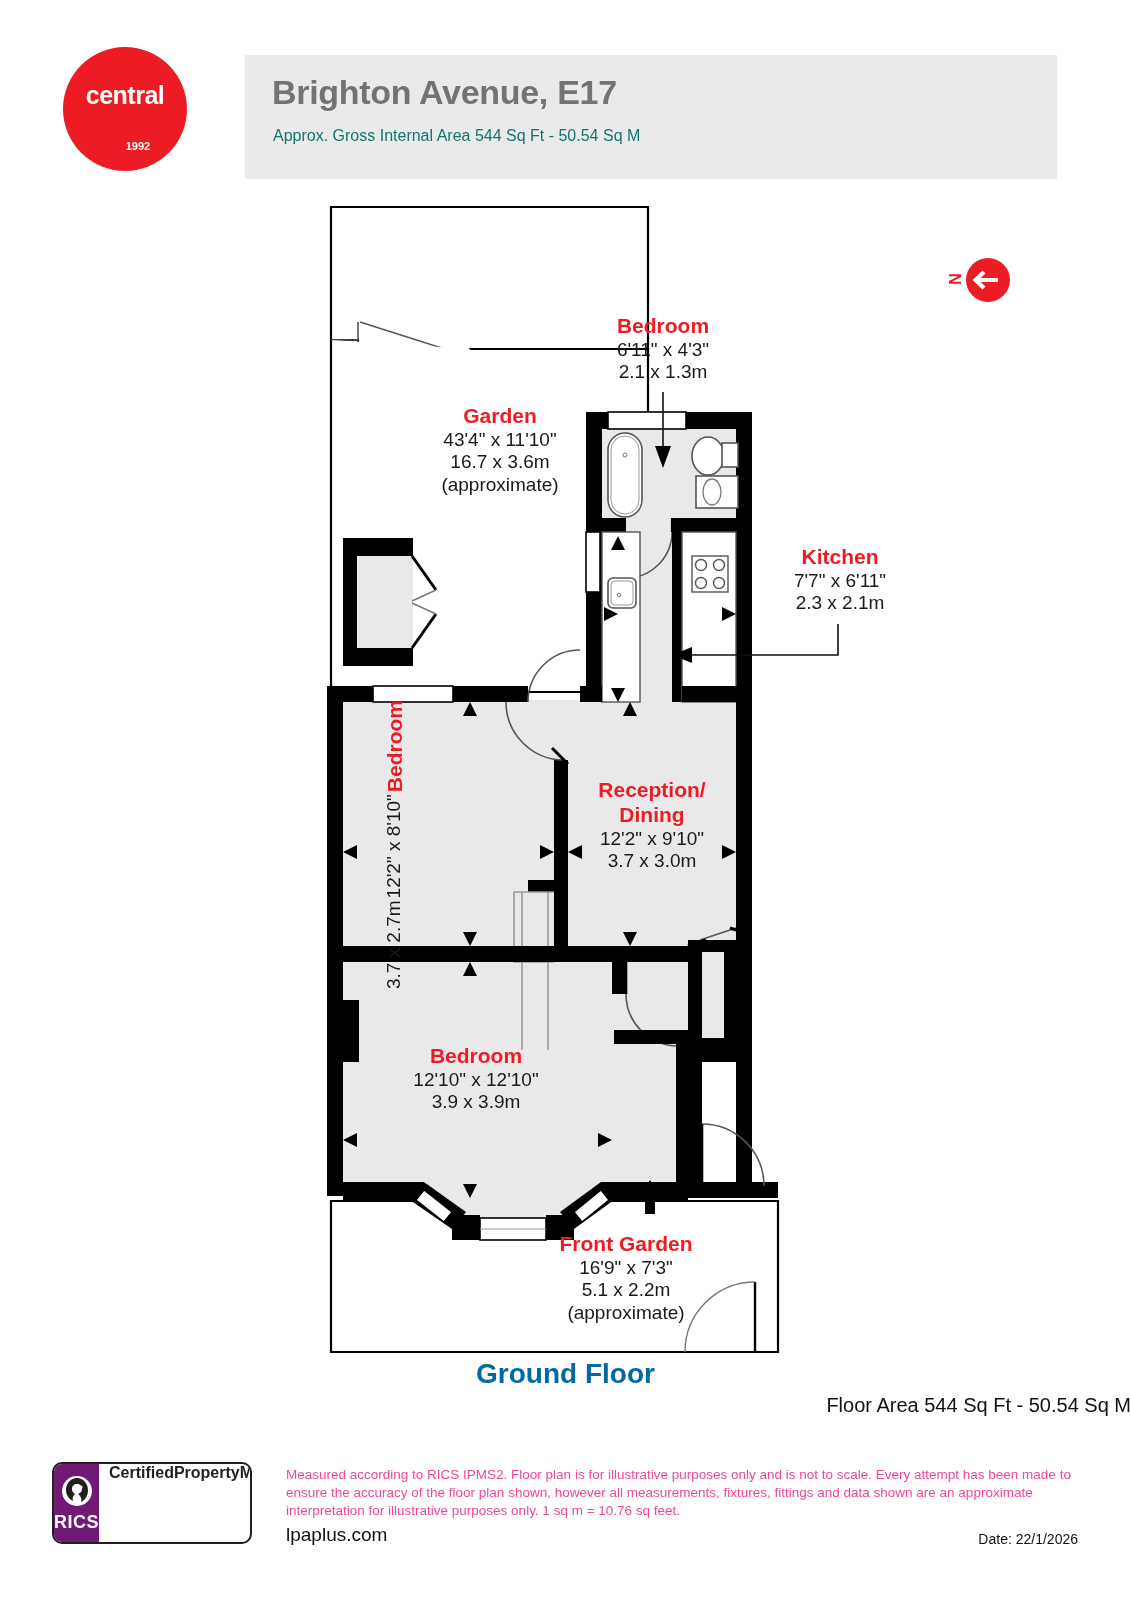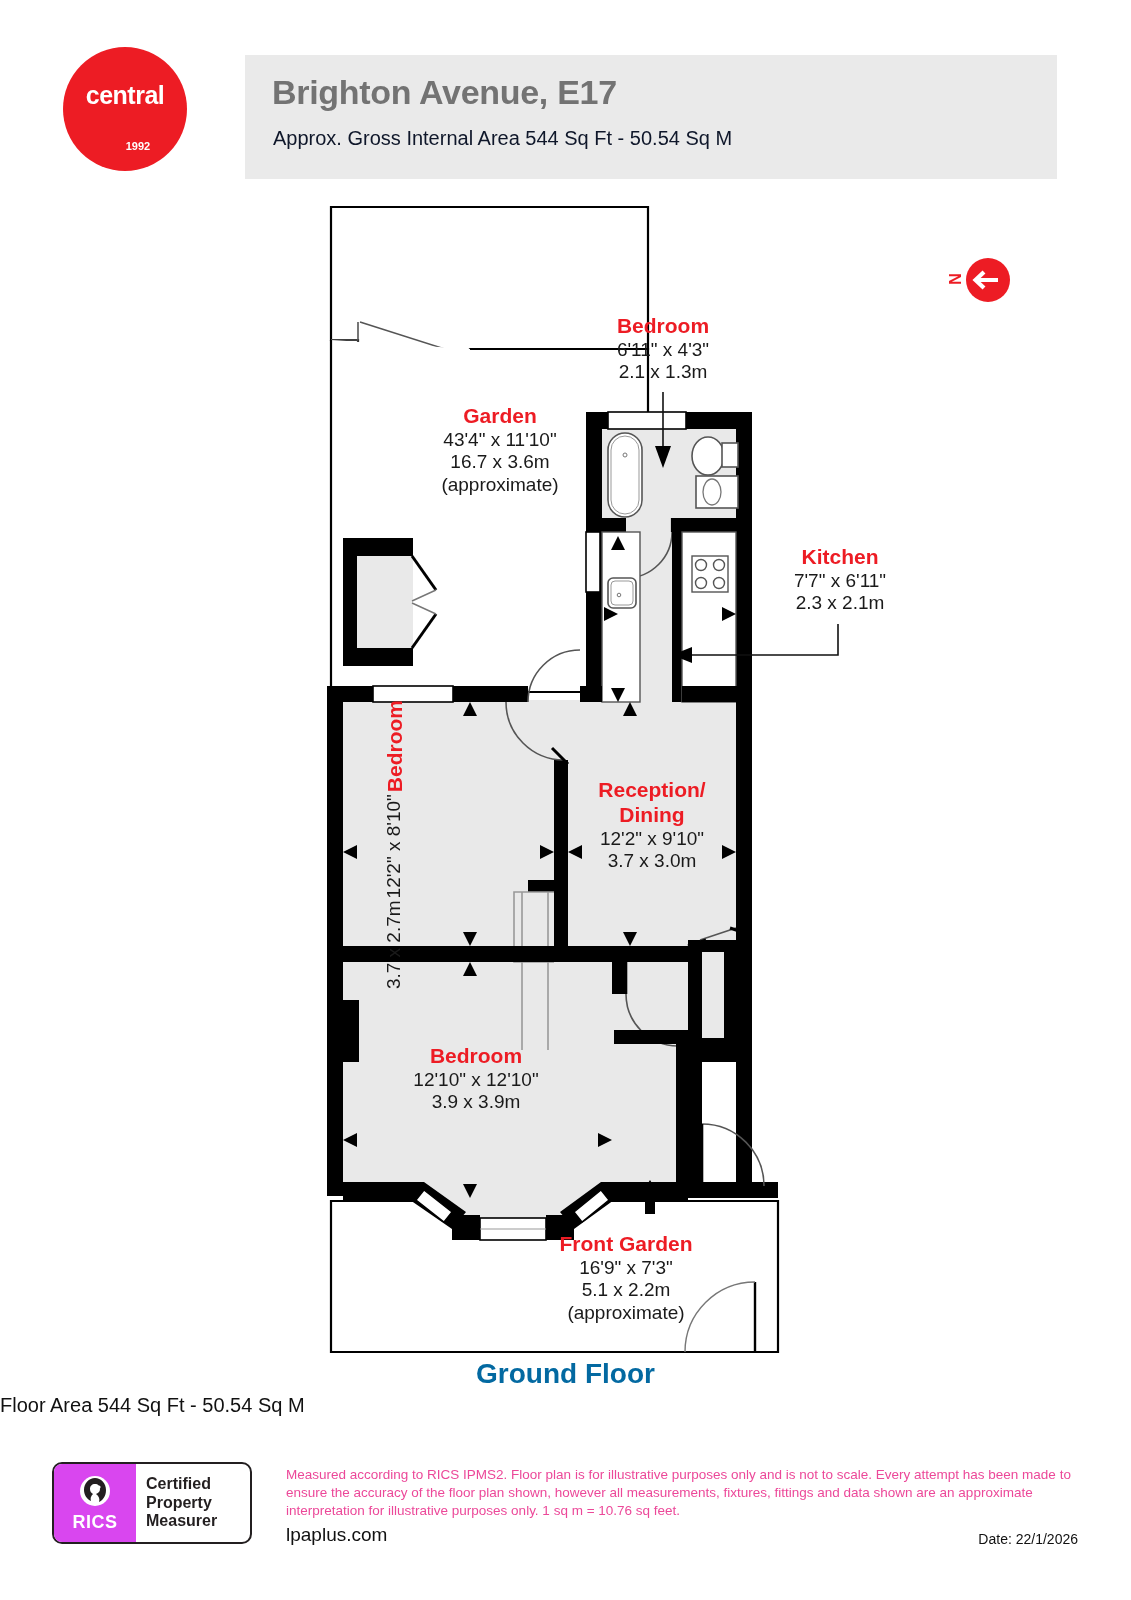--- a/index.html
+++ b/index.html
@@ -28,21 +28,21 @@
   #logo-year{
     color:#fff;font-weight:bold;font-size:11px;letter-spacing:0px;line-height:1;
     margin-top:1px;margin-left:26px;
   }
   #title{
     position:absolute;left:272px;top:73px;
     color:#737373;font-size:34px;font-weight:bold;letter-spacing:-0.3px;
   }
   #subtitle{
     position:absolute;left:273px;top:127px;
-    color:#0f172a;font-size:20px;
+    color:#0f766e;font-size:16px;
   }
 
   
   #compass{position:absolute;left:950px;top:255px;width:60px;height:50px;}
   #compass-n{
     position:absolute;left:0px;top:15px;color:#ed1c24;font-weight:bold;font-size:16px;
     transform:rotate(-90deg);transform-origin:center;
   }
 
   
@@ -53,35 +53,35 @@
   .rname{color:#ed1c24;font-weight:bold;font-size:21px;white-space:nowrap;}
   .rdim{color:#1a1a1a;font-size:19px;white-space:nowrap;}
   .rot90{transform:rotate(-90deg);transform-origin:left top;}
 
   
   #floor-title{
     position:absolute;left:0;top:1358px;width:1131px;text-align:center;
     font-size:28px;font-weight:bold;color:#0369a1;
   }
   #floor-area{
-    position:absolute;left:0;top:1394px;width:1131px;text-align:left;
+    position:absolute;left:0;top:1394px;width:1131px;text-align:right;
     font-size:20px;color:#111;
   }
   #rics-badge{
     position:absolute;left:52px;top:1462px;width:200px;height:82px;
     display:flex;border:2px solid #231f20;border-radius:10px;overflow:hidden;background:#fff;
     box-sizing:border-box;
   }
   #rics-left{
-    width:82px;background:#d946ef;display:flex;flex-direction:column;
+    width:82px;background:#701a75;display:flex;flex-direction:column;
     align-items:center;justify-content:center;color:#fff;
   }
   #rics-word{font-size:18px;font-weight:bold;letter-spacing:0.5px;margin-top:2px;}
   #rics-right{
-    flex:1;display:flex;flex-direction:column;justify-content:center;
+    flex:1;display:flex;flex-direction:row;justify-content:center;
     padding-left:10px;color:#231f20;font-size:16px;font-weight:bold;line-height:1.18;
   }
   #disclaimer{
     position:absolute;left:286px;top:1466px;width:790px;
     font-size:13.5px;color:#ec4899;line-height:1.35;
   }
   #site{
     position:absolute;left:286px;top:1524px;
     font-size:19px;font-weight:normal;color:#111;
   }

